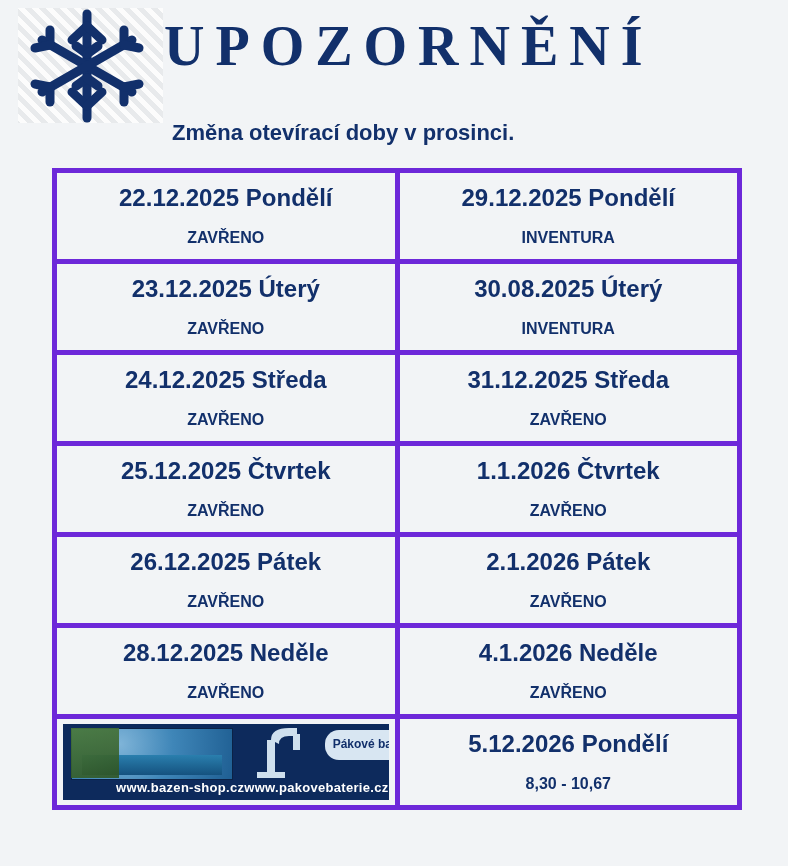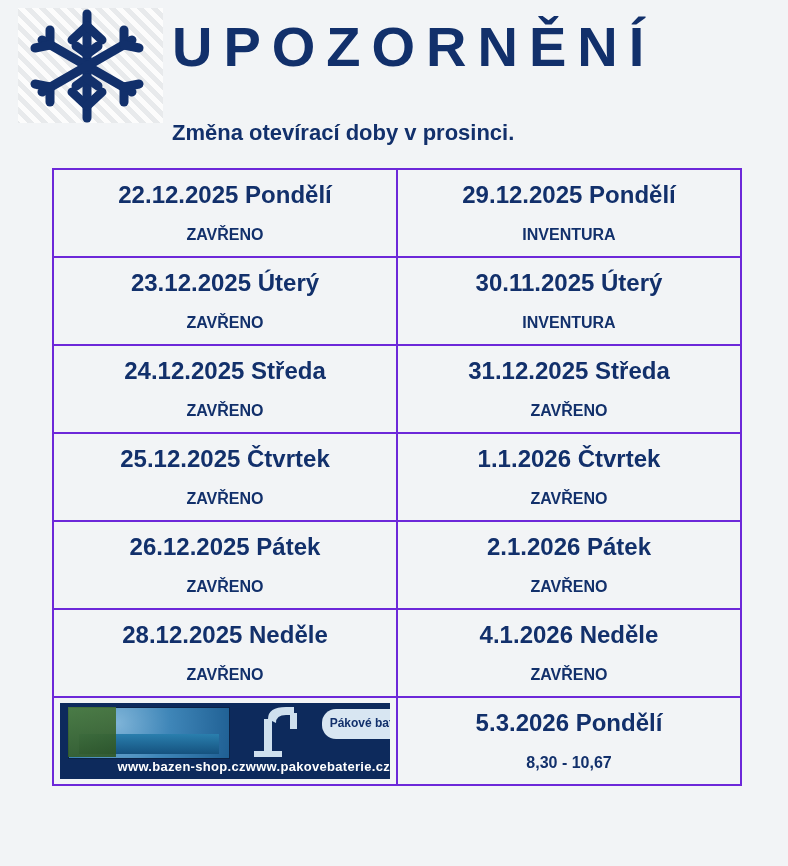--- a/index.html
+++ b/index.html
@@ -39,28 +39,29 @@
   }
   .snow-icon {
     position: absolute;
     left: 22px;
     top: 6px;
     width: 130px;
     height: 120px;
   }
   .title {
     position: absolute;
-    left: 172px;
+    left: 164px;
     top: 16px;
     font-size: 56px;
     font-weight: bold;
     letter-spacing: 11px;
     color: #12306b;
     white-space: nowrap;
     line-height: 1.1;
+    font-family: Liberation Serif, serif;
   }
   .subtitle {
     position: absolute;
     left: 172px;
     top: 120px;
     font-size: 22px;
     font-weight: bold;
     color: #12306b;
     white-space: nowrap;
   }
@@ -71,21 +72,21 @@
     left: 52px;
     top: 168px;
     width: 690px;
   }
   table.schedule {
     border-collapse: collapse;
     width: 690px;
     table-layout: fixed;
   }
   table.schedule td {
-    border: 2px solid #6d28d9;
+    border: 5px solid #6d28d9;
     width: 50%;
     height: 78px;
     text-align: center;
     vertical-align: middle;
     padding: 4px 6px;
     background: #f2f4f6;
   }
   .cell-line1 {
     display: block;
     font-size: 24px;
@@ -232,21 +233,21 @@
             <span class="cell-line1">29.12.2025 Pondělí</span>
             <span class="cell-line2">INVENTURA</span>
           </td>
         </tr>
         <tr>
           <td>
             <span class="cell-line1">23.12.2025 Úterý</span>
             <span class="cell-line2">ZAVŘENO</span>
           </td>
           <td>
-            <span class="cell-line1">30.11.2025 Úterý</span>
+            <span class="cell-line1">30.08.2025 Úterý</span>
             <span class="cell-line2">INVENTURA</span>
           </td>
         </tr>
         <tr>
           <td>
             <span class="cell-line1">24.12.2025 Středa</span>
             <span class="cell-line2">ZAVŘENO</span>
           </td>
           <td>
             <span class="cell-line1">31.12.2025 Středa</span>
@@ -300,21 +301,21 @@
               </span>
               <div class="ad-bubble"></div>
               <div class="ad-bubble-text">Pákové baterie</div>
               <div class="ad-urls">
                 <span>www.bazen-shop.cz</span>
                 <span>www.pakovebaterie.cz</span>
               </div>
             </div>
           </td>
           <td>
-            <span class="cell-line1">5.3.2026 Pondělí</span>
+            <span class="cell-line1">5.12.2026 Pondělí</span>
             <span class="cell-line2">8,30 - 10,67</span>
           </td>
         </tr>
       </tbody>
     </table>
   </div>
 
 </div>
 
 </body></html>

